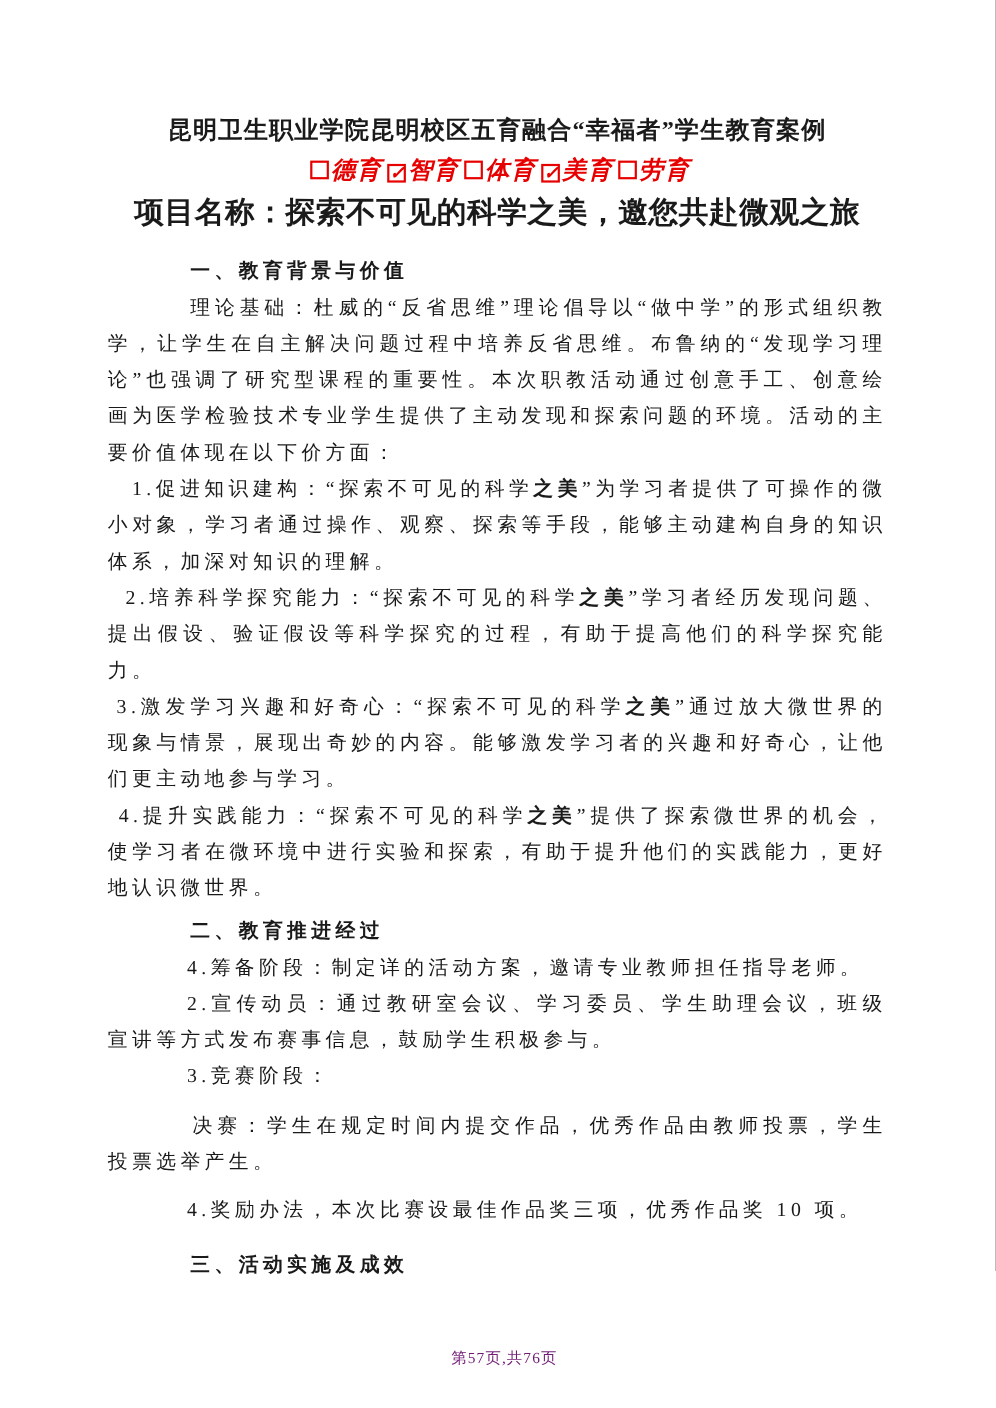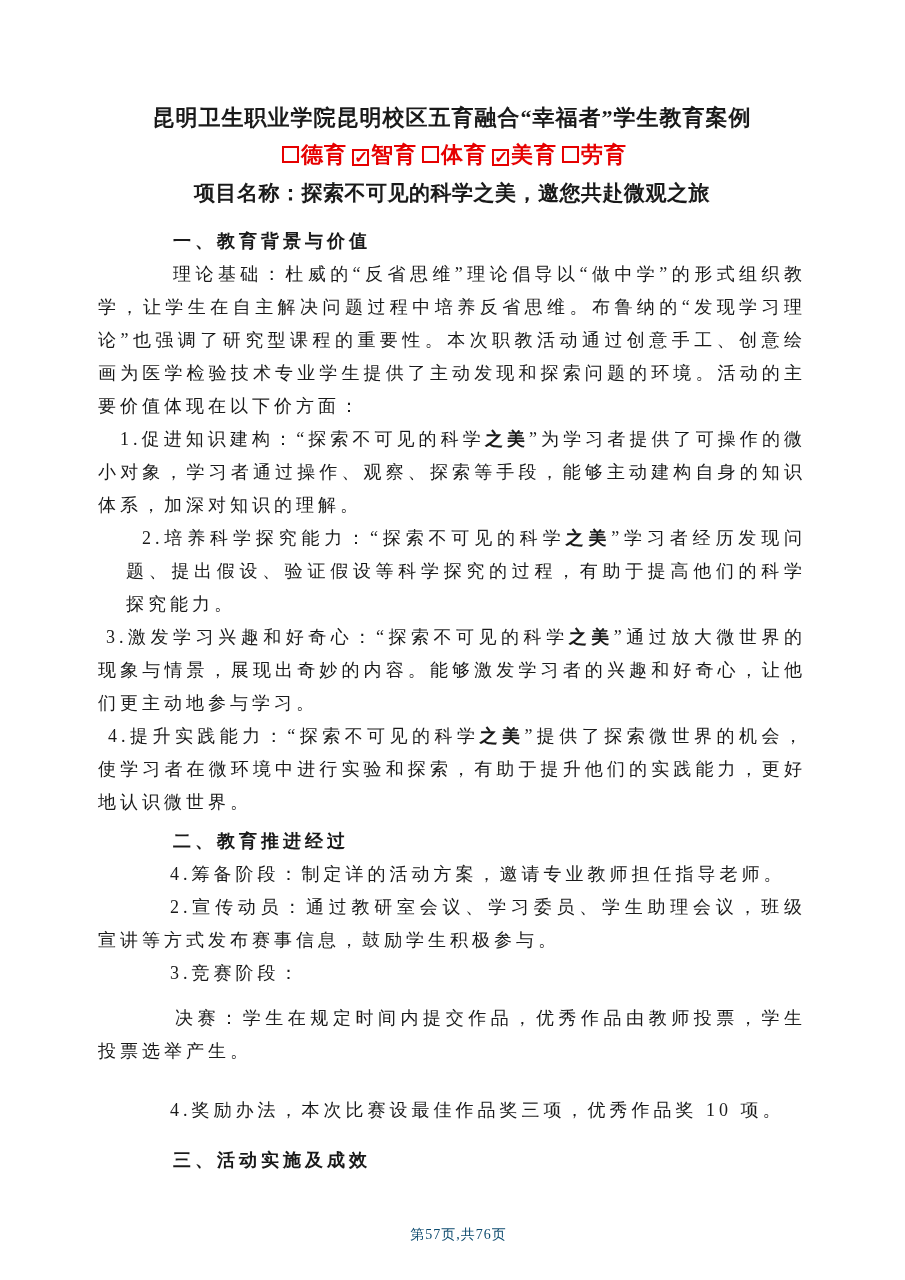--- a/index.html
+++ b/index.html
@@ -25,37 +25,38 @@
     letter-spacing: 1px;
     margin: 0;
   }
   .five-edu {
     text-align: center;
     font-size: 22px;
     font-weight: bold;
     line-height: 30px;
     margin-top: 6px;
     letter-spacing: 1px;
+    font-style: italic;
   }
   .fe-item { white-space: nowrap; }
   .fe-box {
     display: inline-block;
     width: 17px;
     height: 17px;
     border: 2.5px solid currentColor;
     margin: 0 2px 0 5px;
     vertical-align: -1px;
     line-height: 14px;
     text-align: center;
     font-size: 17px;
     font-weight: bold;
   }
   .project-title {
     text-align: center;
-    font-size: 21px;
+    font-size: 27px;
     font-weight: bold;
     line-height: 30px;
     margin-top: 8px;
     letter-spacing: 0.5px;
   }
   .doc-body {
     margin-top: 10px;
     font-size: 18px;
     line-height: 33px;
     letter-spacing: 4px;
@@ -72,46 +73,46 @@
   }
   .blk .b { font-weight: bold; }
   .page-footer {
     position: absolute;
     left: 0;
     right: 0;
     bottom: 36px;
     text-align: center;
     font-size: 14px;
     letter-spacing: 1px;
-    color: #0c4a6e;
+    color: #701a75;
     padding-left: 12px;
   }
 </style>
 </head>
 <body>
 
 <div class="page">
   <div class="doc">
     <h1 class="doc-title">昆明卫生职业学院昆明校区五育融合“幸福者”学生教育案例</h1>
 
     <div class="five-edu" style="color: rgb(230, 0, 0);"><span class="fe-item"><span class="fe-box"></span><span>德育</span></span><span class="fe-item"><span class="fe-box">✓</span><span>智育</span></span><span class="fe-item"><span class="fe-box"></span><span>体育</span></span><span class="fe-item"><span class="fe-box">✓</span><span>美育</span></span><span class="fe-item"><span class="fe-box"></span><span>劳育</span></span></div>
 
     <h2 class="project-title">项目名称：探索不可见的科学之美，邀您共赴微观之旅</h2>
 
     <div class="doc-body">
         <p class="blk heading" style="text-indent: 75px;"><span>一、教育背景与价值</span></p>
         <p class="blk para" style="text-indent: 75px;"><span>理论基础：杜威的“反省思维”理论倡导以“做中学”的形式组织教学，让学生在自主解决问题过程中培养反省思维。布鲁纳的“发现学习理论”也强调了研究型课程的重要性。本次职教活动通过创意手工、创意绘画为医学检验技术专业学生提供了主动发现和探索问题的环境。活动的主要价值体现在以下价方面：</span></p>
         <p class="blk para" style="text-indent: 22px;"><span>1.促进知识建构：“探索不可见的科学</span><span class="b">之美</span><span>”为学习者提供了可操作的微小对象，学习者通过操作、观察、探索等手段，能够主动建构自身的知识体系，加深对知识的理解。</span></p>
-        <p class="blk para" style="text-indent: 16px; margin-left: 28px;"><span>2.培养科学探究能力：“探索不可见的科学</span><span class="b">之美</span><span>”学习者经历发现问题、提出假设、验证假设等科学探究的过程，有助于提高他们的科学探究能力。</span></p>
+        <p class="blk para" style="text-indent: 16px;"><span>2.培养科学探究能力：“探索不可见的科学</span><span class="b">之美</span><span>”学习者经历发现问题、提出假设、验证假设等科学探究的过程，有助于提高他们的科学探究能力。</span></p>
         <p class="blk para" style="text-indent: 8px;"><span>3.激发学习兴趣和好奇心：“探索不可见的科学</span><span class="b">之美</span><span>”通过放大微世界的现象与情景，展现出奇妙的内容。能够激发学习者的兴趣和好奇心，让他们更主动地参与学习。</span></p>
         <p class="blk para" style="text-indent: 10px;"><span>4.提升实践能力：“探索不可见的科学</span><span class="b">之美</span><span>”提供了探索微世界的机会，使学习者在微环境中进行实验和探索，有助于提升他们的实践能力，更好地认识微世界。</span></p>
         <p class="blk heading" style="text-indent: 75px; margin-top: 6px;"><span>二、教育推进经过</span></p>
         <p class="blk para" style="text-indent: 72px;"><span>4.筹备阶段：制定详的活动方案，邀请专业教师担任指导老师。</span></p>
         <p class="blk para" style="text-indent: 72px;"><span>2.宣传动员：通过教研室会议、学习委员、学生助理会议，班级宣讲等方式发布赛事信息，鼓励学生积极参与。</span></p>
         <p class="blk para" style="text-indent: 72px;"><span>3.竞赛阶段：</span></p>
         <p class="blk para" style="text-indent: 77px; margin-top: 12px;"><span>决赛：学生在规定时间内提交作品，优秀作品由教师投票，学生投票选举产生。</span></p>
-        <p class="blk para" style="text-indent: 72px; margin-top: 26px;"><span>4.奖励办法，本次比赛设最佳作品奖三项，优秀作品奖 10 项。</span></p>
+        <p class="blk para" style="text-indent: 72px; margin-top: 10px;"><span>4.奖励办法，本次比赛设最佳作品奖三项，优秀作品奖 10 项。</span></p>
         <p class="blk heading" style="text-indent: 75px; margin-top: 17px;"><span>三、活动实施及成效</span></p>
       </div>
   </div>
 
   <div class="page-footer">第57页,共76页</div>
 </div>
 
 </body></html>

